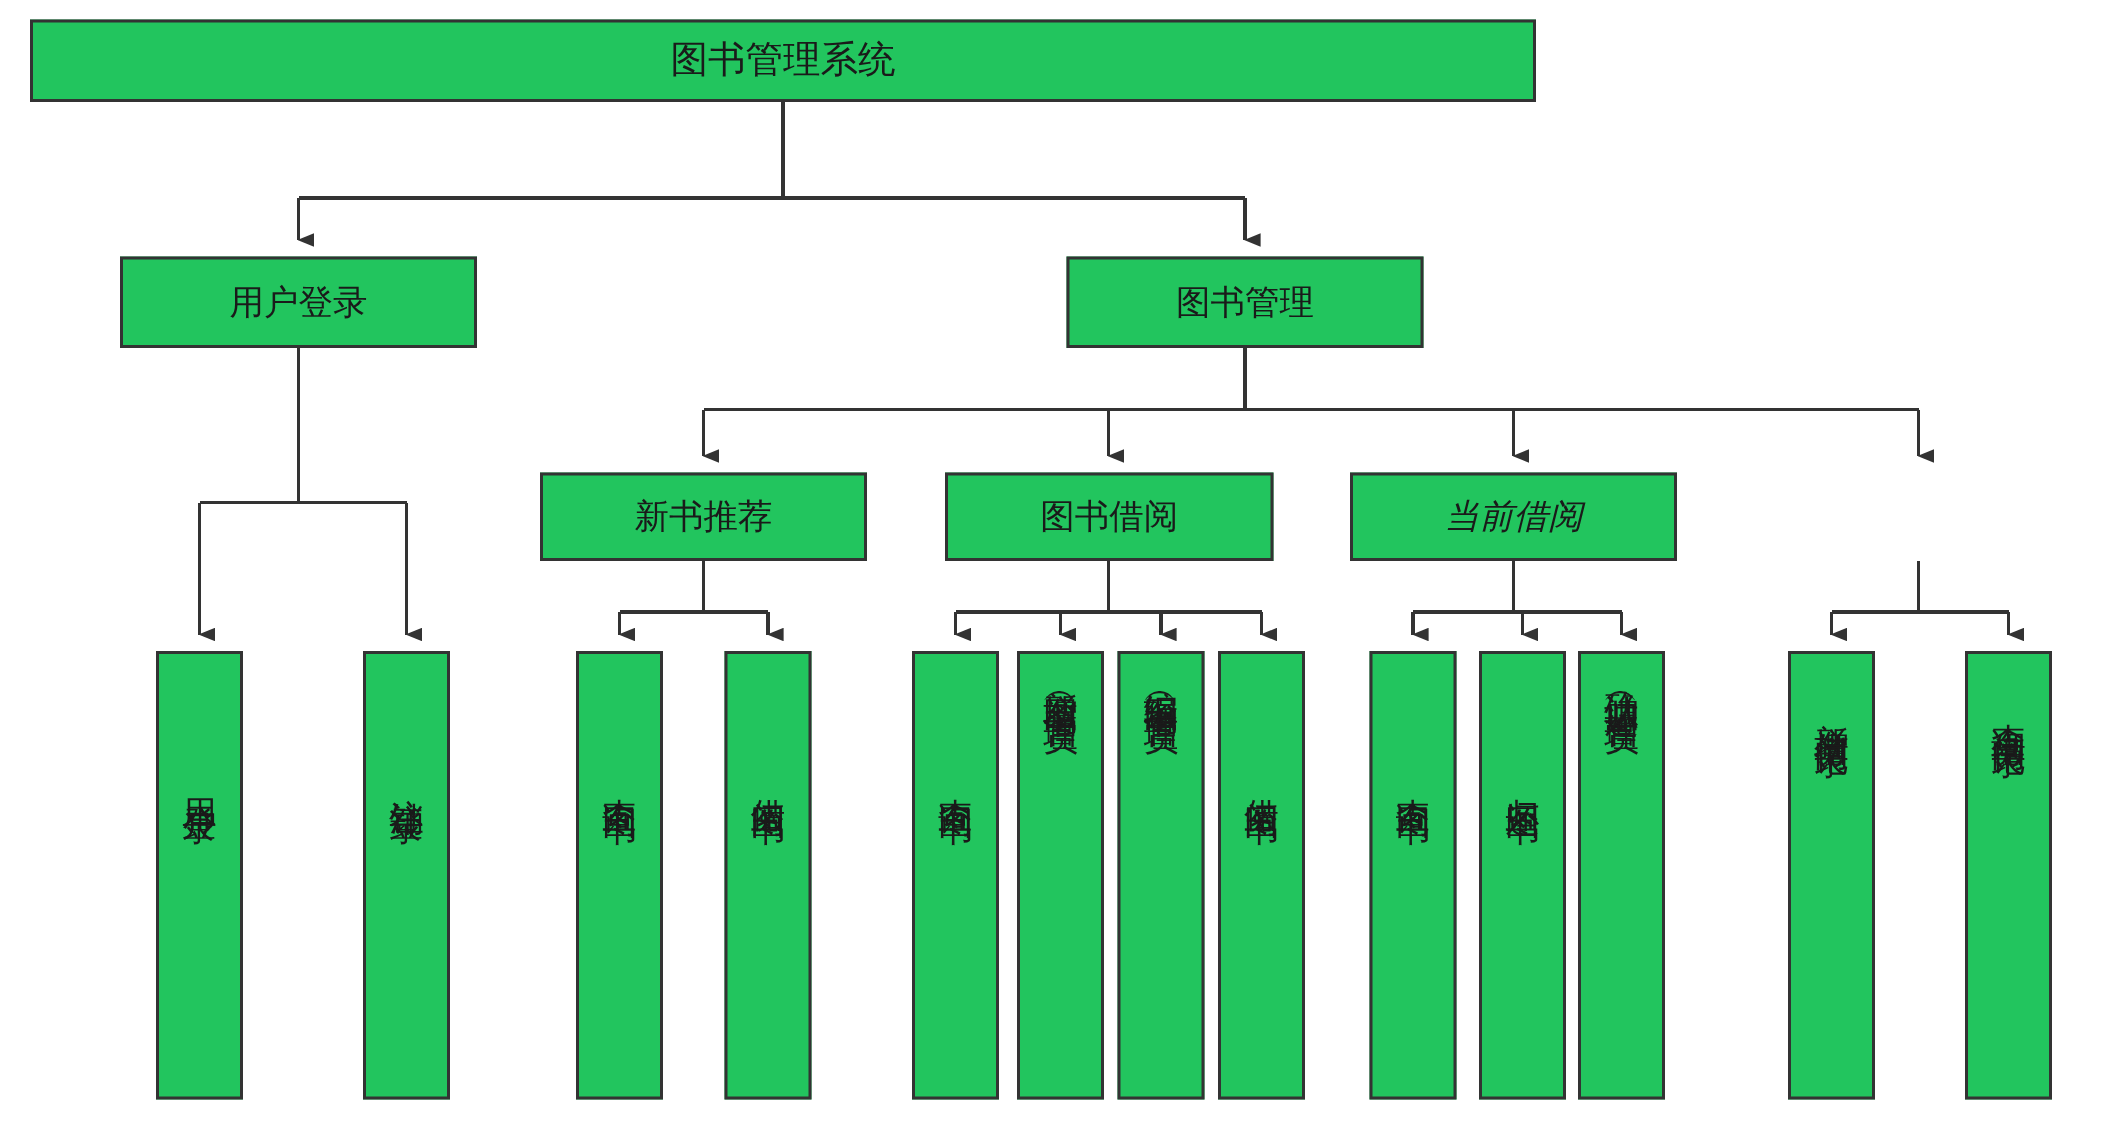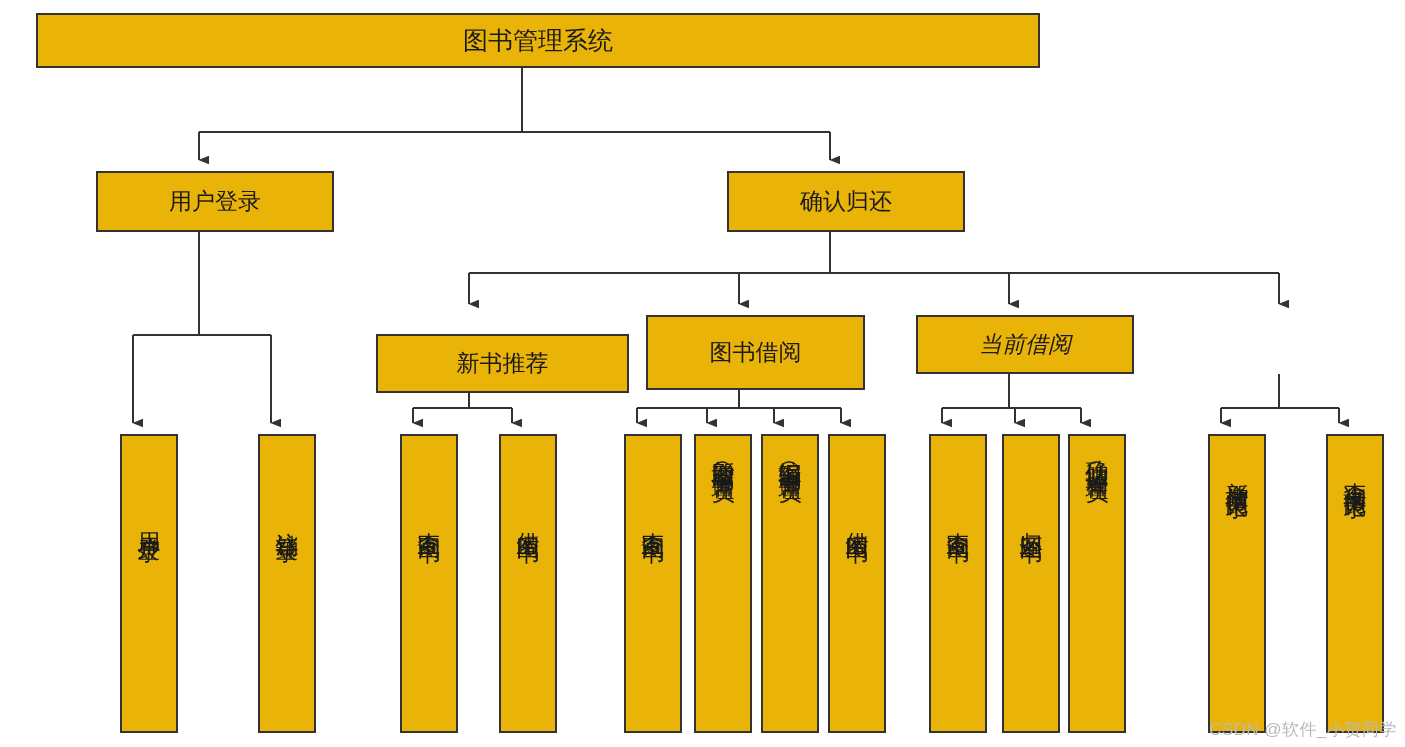--- a/index.html
+++ b/index.html
@@ -22,26 +22,25 @@
     left: 0;
     top: 0;
     width: 1405px;
     height: 747px;
     pointer-events: none;
   }
   .node {
     position: absolute;
     box-sizing: border-box;
     border: 2.5px solid #333333;
-    background: #eab308;
+    background: #22c55e;
     display: flex;
     align-items: center;
     justify-content: center;
     color: #1a1a1a;
-    margin-left: 16px;
   }
   .node .label {
     display: block;
     text-align: center;
     line-height: 1.18;
     white-space: nowrap;
   }
   .node.root .label  { font-size: 25px; }
   .node.lvl2 .label  { font-size: 23px; }
   .node.lvl3 .label  { font-size: 23px; }
@@ -127,27 +126,27 @@
   </svg>
 
   <div class="node root" style="left:20px; top:13px; width:1004px; height:55px;">
     <span class="label">图书管理系统</span>
   </div>
 
   <div class="node lvl2" style="left:80px; top:171px; width:238px; height:61px;">
     <span class="label">用户登录</span>
   </div>
   <div class="node lvl2" style="left:711px; top:171px; width:238px; height:61px;">
-    <span class="label">确认归还</span>
+    <span class="label">图书管理</span>
   </div>
 
-  <div class="node lvl3" style="left:360px; top:334px; width:253px; height:59px;">
+  <div class="node lvl3" style="left:360px; top:315px; width:218px; height:59px;">
     <span class="label">新书推荐</span>
   </div>
-  <div class="node lvl3" style="left:630px; top:315px; width:219px; height:75px;">
+  <div class="node lvl3" style="left:630px; top:315px; width:219px; height:59px;">
     <span class="label">图书借阅</span>
   </div>
   <div class="node lvl3" style="left:900px; top:315px; width:218px; height:59px;font-style:italic;">
     <span class="label">当前借阅</span>
   </div>
 
   <div class="node leaf pad-mid" style="left:104px; top:434px; width:58px; height:299px;">
     <span class="label">用户登录</span>
   </div>
   <div class="node leaf pad-mid" style="left:242px; top:434px; width:58px; height:299px;">
@@ -184,15 +183,14 @@
     <span class="label">确认归还（管理员）</span>
   </div>
 
   <div class="node leaf pad-small" style="left:1192px; top:434px; width:58px; height:299px;">
     <span class="label">新增借阅记录</span>
   </div>
   <div class="node leaf pad-small" style="left:1310px; top:434px; width:58px; height:299px;">
     <span class="label">查询借阅记录</span>
   </div>
 
-  <div class="watermark">CSDN @软件_小贺同学</div>
 
 </div>
 
 </body></html>

